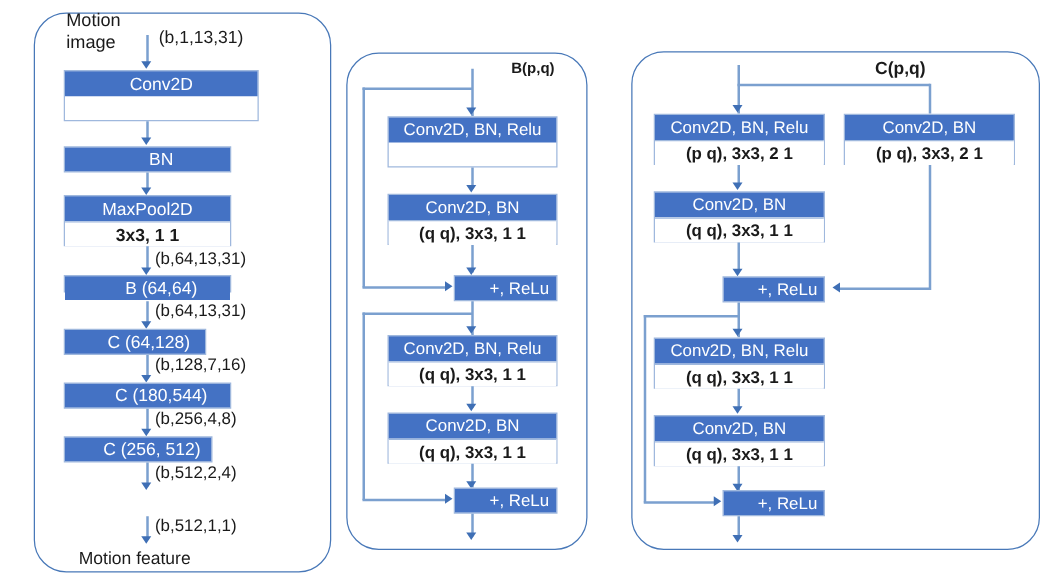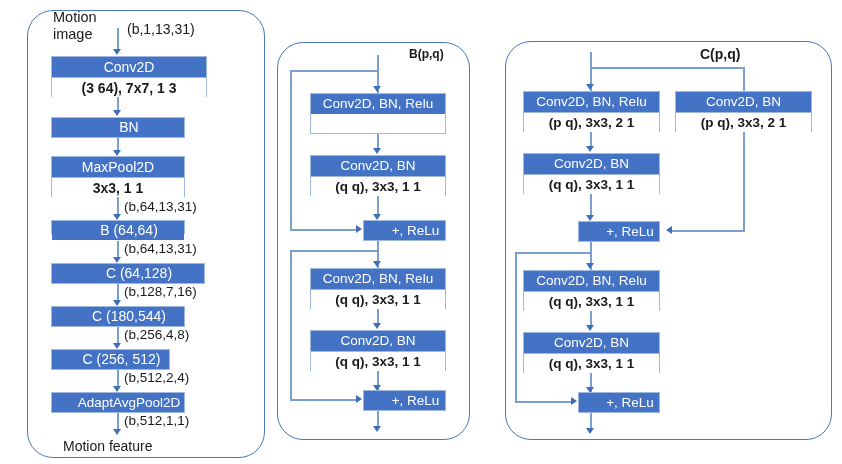--- a/index.html
+++ b/index.html
@@ -93,21 +93,20 @@
     <div>Motion</div>
     <div>image</div>
   </div>
   <div class="txt" style="left:127px;top:21px;font-size:14px;">(b,1,13,31)</div>
 
   <div class="vline" style="left:117px;top:28px;height:23px;"></div>
   <div class="arr-d" style="left:113px;top:49px;"></div>
 
   <div class="opbox" style="left:51px;top:56px;width:156px;height:41px;">
     <div class="hdr" style="height:20px;line-height:20px;font-size:14px;">Conv2D</div>
-    <div class="sub" style="height:20px;line-height:20px;font-size:14px;">(3 64), 7x7, 1 3</div>
   </div>
 
   <div class="vline" style="left:117px;top:97px;height:16px;"></div>
   <div class="arr-d" style="left:113px;top:110px;"></div>
 
   <div class="opbox solo" style="left:51px;top:117px;width:134px;height:21px;">
     <div class="hdr" style="height:19px;line-height:19px;font-size:14px;">BN</div>
   </div>
 
   <div class="vline" style="left:117px;top:138px;height:14px;"></div>
@@ -123,21 +122,21 @@
   <div class="txt" style="left:124px;top:199px;font-size:13.5px;">(b,64,13,31)</div>
 
   <div class="opbox solo" style="left:51px;top:220px;width:134px;height:14px;">
     <div class="hdr" style="height:19px;line-height:19px;font-size:14px;">B (64,64)</div>
   </div>
 
   <div class="vline" style="left:117px;top:241px;height:19px;"></div>
   <div class="arr-d" style="left:113px;top:257px;"></div>
   <div class="txt" style="left:124px;top:241px;font-size:13.5px;">(b,64,13,31)</div>
 
-  <div class="opbox solo" style="left:51px;top:263px;width:154px;height:21px;">
+  <div class="opbox solo" style="left:51px;top:263px;width:114px;height:21px;">
     <div class="hdr" style="height:19px;line-height:19px;font-size:14px;">C (64,128)</div>
   </div>
 
   <div class="vline" style="left:117px;top:284px;height:19px;"></div>
   <div class="arr-d" style="left:113px;top:300px;"></div>
   <div class="txt" style="left:124px;top:284px;font-size:13.5px;">(b,128,7,16)</div>
 
   <div class="opbox solo" style="left:51px;top:306px;width:134px;height:21px;">
     <div class="hdr" style="height:19px;line-height:19px;font-size:14px;">C (180,544)</div>
   </div>
@@ -147,23 +146,20 @@
   <div class="txt" style="left:124px;top:327px;font-size:13.5px;">(b,256,4,8)</div>
 
   <div class="opbox solo" style="left:51px;top:349px;width:119px;height:21px;">
     <div class="hdr" style="height:19px;line-height:19px;font-size:14px;">C (256, 512)</div>
   </div>
 
   <div class="vline" style="left:117px;top:370px;height:19px;"></div>
   <div class="arr-d" style="left:113px;top:386px;"></div>
   <div class="txt" style="left:124px;top:370px;font-size:13.5px;">(b,512,2,4)</div>
 
-  <div class="opbox solo" style="left:51px;top:392px;width:134px;height:21px;">
-    <div class="hdr" style="height:19px;line-height:19px;font-size:13.5px;">AdaptAvgPool2D</div>
-  </div>
 
   <div class="vline" style="left:117px;top:413px;height:19px;"></div>
   <div class="arr-d" style="left:113px;top:429px;"></div>
   <div class="txt" style="left:124px;top:413px;font-size:13.5px;">(b,512,1,1)</div>
 
   <div class="txt" style="left:63px;top:438px;font-size:14px;">Motion feature</div>
 
   <div class="panel" style="left:277px;top:42px;width:193px;height:398px;"></div>
 
   <div class="txt bold" style="left:409px;top:48px;font-size:12px;">B(p,q)</div>

